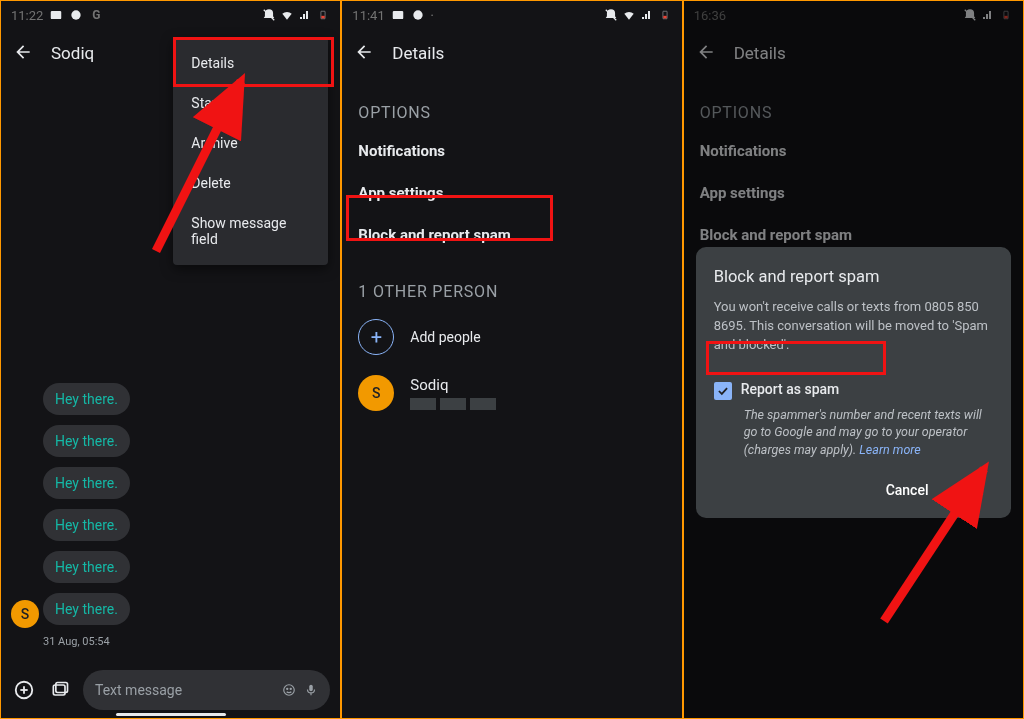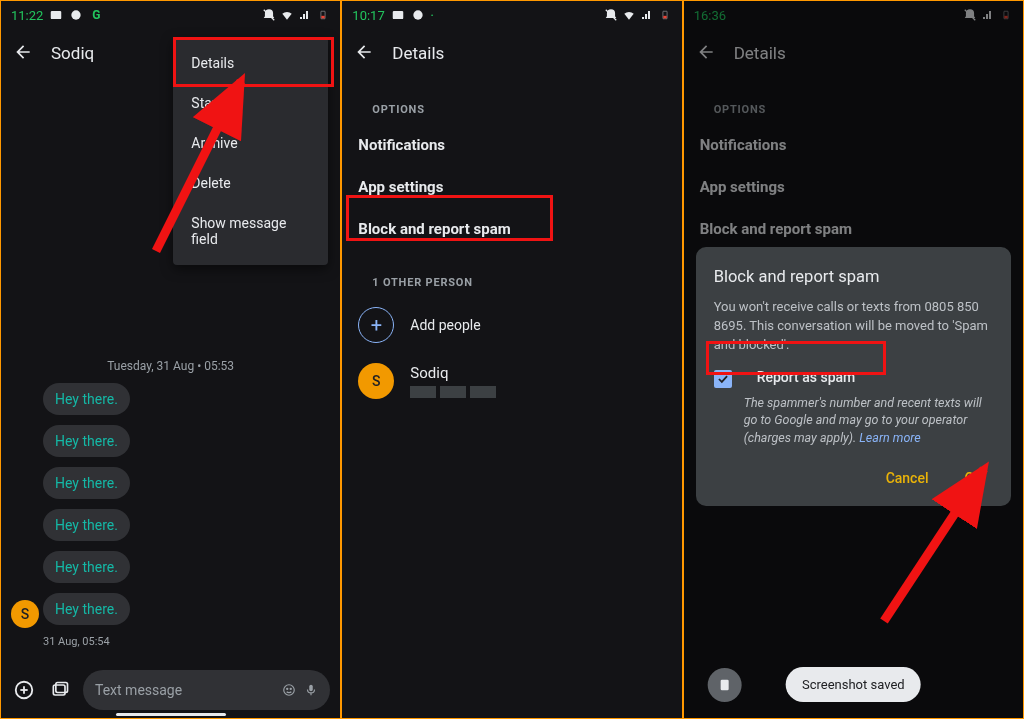--- a/index.html
+++ b/index.html
@@ -1,20 +1,20 @@
 <!DOCTYPE html>
 <html><head>
 <meta charset="utf-8">
 <style>
   * { margin: 0; padding: 0; box-sizing: border-box; font-family: Roboto, -apple-system, "Segoe UI", sans-serif; }
   body { background: #ff9800; width: 1024px; height: 719px; overflow: hidden; display: flex; gap: 2px; padding: 1px; }
   .phone { flex: 1; background: #131316; position: relative; overflow: hidden; color: #e8eaed; font-size: 14px; }
 
   
-  .statusbar { display: flex; align-items: center; height: 28px; padding: 0 10px; font-size: 13px; color: #22c55e; }
+  .statusbar { display: flex; align-items: center; height: 28px; padding: 0 10px; font-size: 13px; color: #737373; }
   .statusbar .left { display: flex; gap: 6px; align-items: center; }
   .statusbar .spacer { flex: 1; }
   .statusbar .right { display: flex; gap: 4px; align-items: center; }
   .ico { width: 14px; height: 14px; display: inline-flex; align-items: center; justify-content: center; }
 
   
   .appbar { display: flex; align-items: center; height: 48px; padding: 0 12px; gap: 18px; }
   .appbar .title { font-size: 17px; font-weight: 400; color: #e8eaed; }
   .back-arrow { width: 20px; height: 20px; }
 
@@ -39,42 +39,42 @@
   
   .compose { position: absolute; bottom: 8px; left: 0; right: 0; display: flex; align-items: center; padding: 0 10px; gap: 10px; }
   .compose-input { flex: 1; background: #303135; border-radius: 22px; height: 40px; display: flex; align-items: center; padding: 0 12px; color: #9aa0a6; font-size: 14px; gap: 8px; }
   .compose-input .text { flex: 1; }
   .compose .ibtn { width: 26px; height: 26px; display: flex; align-items: center; justify-content: center; color: #e8eaed; }
 
   
   .nav-indicator { position: absolute; bottom: 2px; left: 50%; transform: translateX(-50%); width: 110px; height: 3px; background: #e8eaed; border-radius: 2px; }
 
   
-  .section-label { font-size: 11px; color: #9aa0a6; letter-spacing: .8px; padding: 26px 30px 8px; font-weight: 700; }
+  .section-label { font-size: 16px; color: #9aa0a6; letter-spacing: .8px; padding: 26px 16px 8px; font-weight: 400; }
   .list-item { padding: 12px 16px; font-size: 15px; color: #e8eaed; font-weight: bold; }
   .add-people { display: flex; align-items: center; gap: 16px; padding: 10px 16px; }
   .add-circle { width: 36px; height: 36px; border: 1.5px solid #8ab4f8; border-radius: 50%; display: flex; align-items: center; justify-content: center; color: #8ab4f8; font-size: 20px; }
   .person-row { display: flex; align-items: center; gap: 16px; padding: 10px 16px; }
   .avatar-md { width: 36px; height: 36px; border-radius: 50%; background: #f29900; display: flex; align-items: center; justify-content: center; color: #202124; font-weight: 500; }
   .person-info .name { font-size: 15px; color: #e8eaed; }
   .pixelated { display: flex; gap: 4px; margin-top: 4px; }
   .pixelated span { width: 26px; height: 12px; background: #3c4043; display: inline-block; }
 
   
   .scrim { position: absolute; inset: 0; background: rgba(0,0,0,.45); z-index: 8; }
   .dialog { position: absolute; left: 12px; right: 12px; top: 246px; background: #3c4043; border-radius: 10px; padding: 20px 18px 12px; z-index: 10; }
   .dialog-title { font-size: 16.5px; color: #e8eaed; margin-bottom: 12px; }
-  .dialog-body { font-size: 13px; color: #bdc1c6; line-height: 1.45; margin-bottom: 14px; }
-  .check-row { display: flex; align-items: flex-start; gap: 25px; margin-bottom: 6px; }
+  .dialog-body { font-size: 13px; color: #bdc1c6; line-height: 1.45; margin-bottom: 26px; }
+  .check-row { display: flex; align-items: flex-start; gap: 9px; margin-bottom: 6px; }
   .checkbox { width: 18px; height: 18px; background: #8ab4f8; border-radius: 2px; display: flex; align-items: center; justify-content: center; margin-top: 1px; flex-shrink: 0; }
   .check-label { font-size: 14px; color: #e8eaed; font-weight: 500; }
   .check-sub { font-size: 12.5px; color: #bdc1c6; line-height: 1.4; margin-left: 30px; margin-bottom: 16px; font-style: italic; }
   .check-sub a { color: #8ab4f8; text-decoration: none; }
   .dialog-actions { display: flex; justify-content: flex-end; gap: 28px; padding-right: 6px; }
-  .dialog-btn { color: #eab308; font-size: 14px; font-weight: 500; padding: 8px 4px; }
+  .dialog-btn { color: #ffffff; font-size: 14px; font-weight: 500; padding: 8px 4px; }
 
   
   .ss-chip { position: absolute; bottom: 16px; left: 50%; transform: translateX(-50%); background: #e8eaed; color: #202124; font-size: 13px; padding: 10px 16px; border-radius: 20px; display: flex; align-items: center; gap: 10px; z-index: 15; }
   .ss-chip .thumb { position: absolute; left: -78px; width: 34px; height: 34px; border-radius: 50%; background: #5f6368; display: flex; align-items: center; justify-content: center; }
 </style>
 </head>
 <body>
 
 <div class="phone">
   <div class="statusbar">
@@ -139,21 +139,20 @@
   <svg class="arrow-svg" style="left:140px; top:60px; width:120px; height:200px;" viewBox="0 0 120 200">
     <defs>
         <marker id="ah1" markerWidth="8" markerHeight="8" refX="6" refY="3" orient="auto">
           <path d="M0,0 L7,3 L0,6 Z" fill="#f01313"></path>
         </marker>
       </defs>
     <line x1="15" y1="190" x2="100" y2="20" stroke="#f01313" stroke-width="9" marker-end="url(#ah1)"></line>
   </svg>
 
   <div class="msg-area">
-    <div class="date-chip">Tuesday, 31 Aug • 05:53</div>
     <div class="bubble-row"><span class="bubble">Hey there.</span></div>
     <div class="bubble-row"><span class="bubble">Hey there.</span></div>
     <div class="bubble-row"><span class="bubble">Hey there.</span></div>
     <div class="bubble-row"><span class="bubble">Hey there.</span></div>
     <div class="bubble-row"><span class="bubble">Hey there.</span></div>
     <div class="bubble-row"><span class="bubble">Hey there.</span></div>
     <div class="msg-time">31 Aug, 05:54</div>
   </div>
   <div class="avatar-sm">S</div>
 
@@ -188,21 +187,21 @@
           </svg>
         </span>
     </div>
   </div>
   <div class="nav-indicator"></div>
 </div>
 
 <div class="phone">
   <div class="statusbar">
     <div class="left">
-      <span>10:17</span>
+      <span>11:41</span>
       <span class="ico">
           <svg viewBox="0 0 24 24" width="14" height="14" fill="#e8eaed">
             <rect x="3" y="5" width="18" height="14" rx="2"></rect>
           </svg>
         </span>
       <span class="ico">
           <svg viewBox="0 0 24 24" width="14" height="14" fill="#e8eaed">
             <circle cx="12" cy="12" r="8"></circle>
           </svg>
         </span>
@@ -337,21 +336,13 @@
 
   <svg class="arrow-svg" style="left:190px; top:450px; width:140px; height:180px;" viewBox="0 0 140 180">
     <defs>
         <marker id="ah3" markerWidth="8" markerHeight="8" refX="6" refY="3" orient="auto">
           <path d="M0,0 L7,3 L0,6 Z" fill="#f01313"></path>
         </marker>
       </defs>
     <line x1="10" y1="170" x2="110" y2="18" stroke="#f01313" stroke-width="9" marker-end="url(#ah3)"></line>
   </svg>
 
-  <div class="ss-chip">
-    <div class="thumb">
-      <svg viewBox="0 0 24 24" width="16" height="16" fill="#e8eaed">
-          <rect x="6" y="4" width="12" height="16" rx="2"></rect>
-        </svg>
-    </div>
-    <span>Screenshot saved</span>
-  </div>
 </div>
 
 </body></html>

